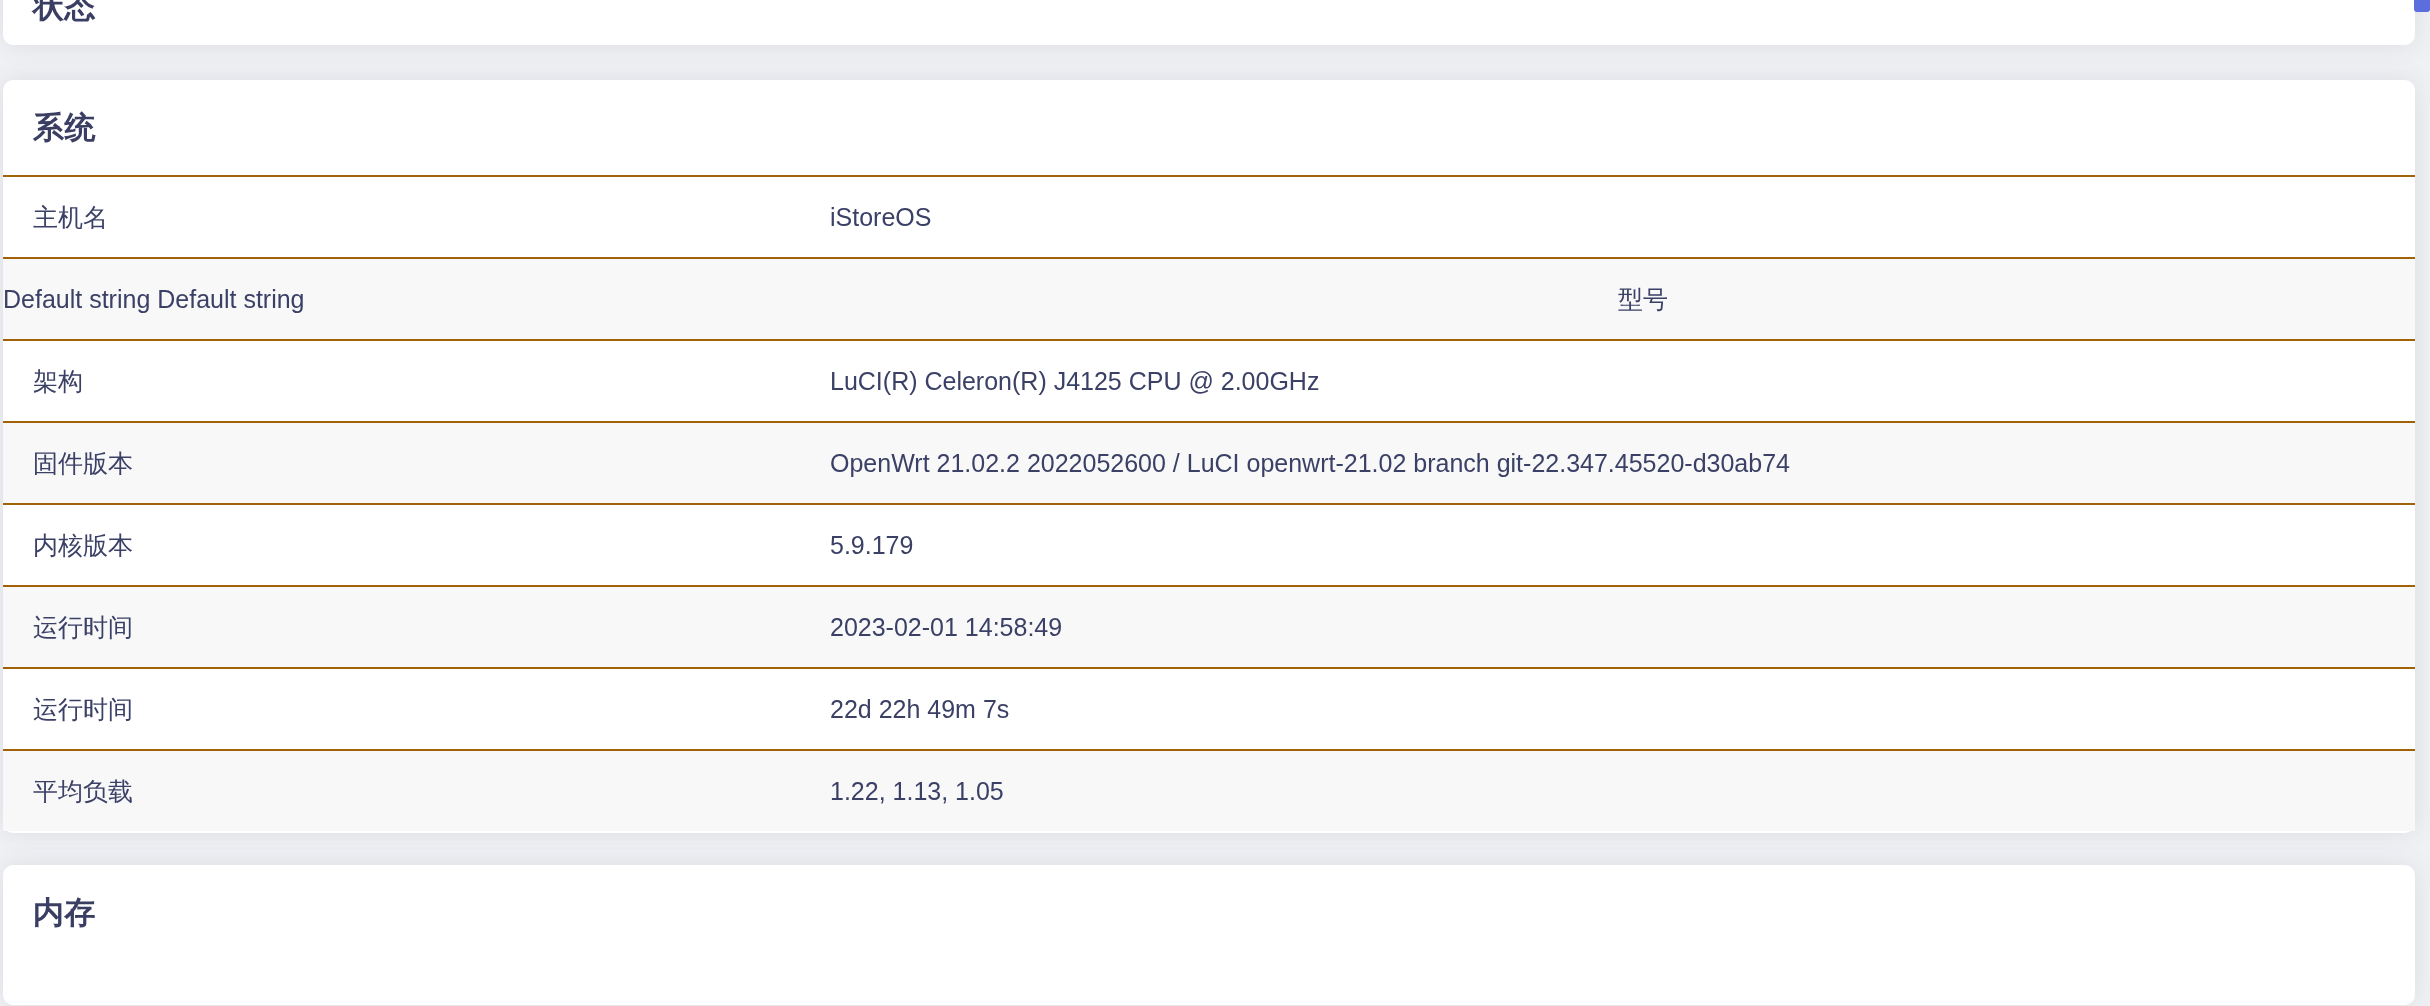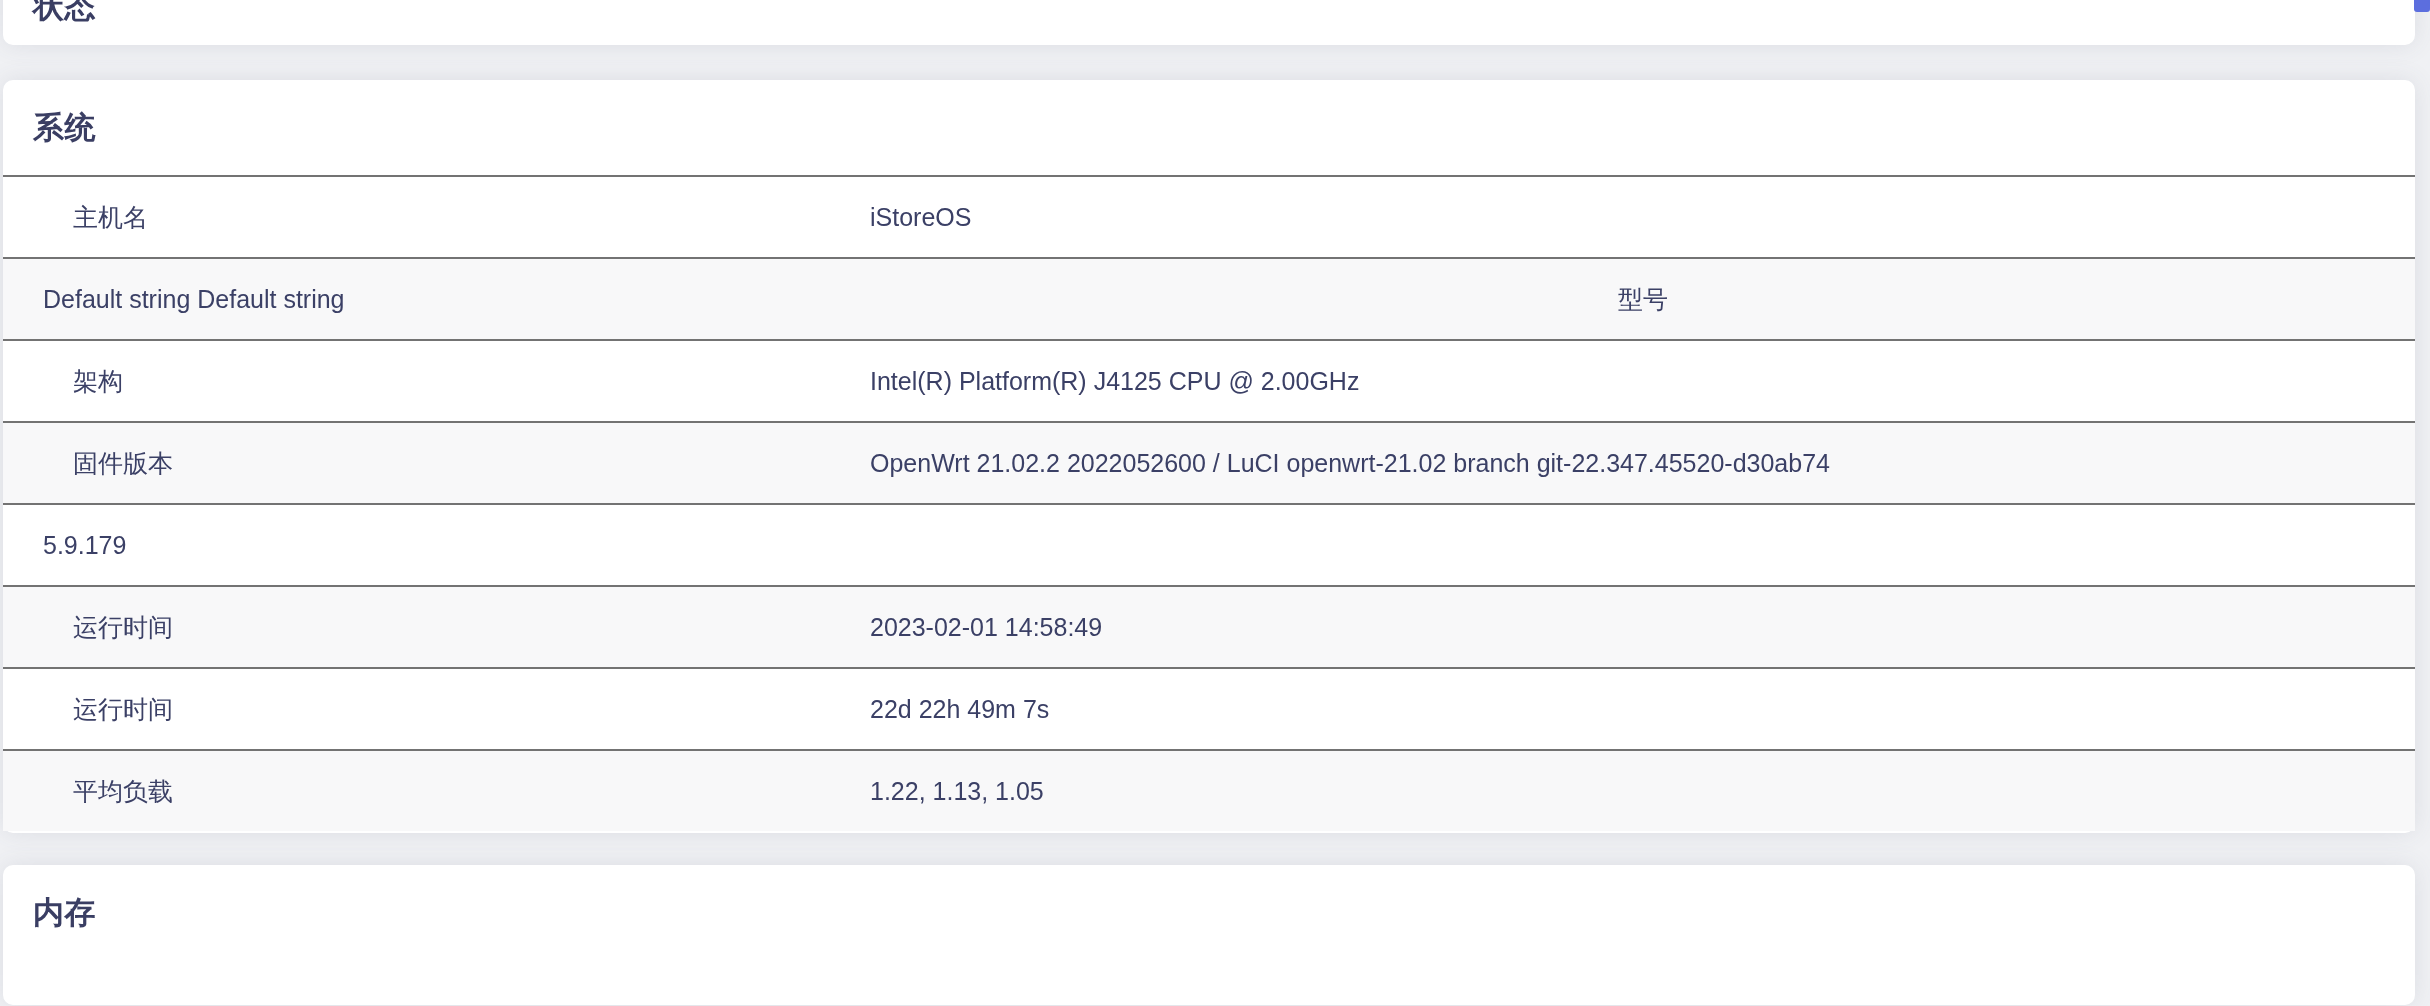--- a/index.html
+++ b/index.html
@@ -54,25 +54,24 @@
     height:77px;
   }
   .info-table{
     width:100%;
   }
   .row{
     display:flex;
     align-items:center;
     height:82px;
     box-sizing:border-box;
-    border-top:2px solid #737373;
+    border-top:2px solid #a16207;
     font-size:25px;
     color:#3b4066;
     background:#ffffff;
-    padding-left:40px;
   }
   .row:nth-child(even){
     background:#f8f8f9;
   }
   .cell{
     box-sizing:border-box;
     white-space:nowrap;
     overflow:hidden;
   }
   .cell.label{
@@ -110,27 +109,28 @@
         <div class="row">
           <div class="cell label">主机名</div>
           <div class="cell value">iStoreOS</div>
         </div>
         <div class="row">
           <div class="cell value">Default string Default string</div>
           <div class="cell label">型号</div>
         </div>
         <div class="row">
           <div class="cell label">架构</div>
-          <div class="cell value">Intel(R) Platform(R) J4125 CPU @ 2.00GHz</div>
+          <div class="cell value">LuCI(R) Celeron(R) J4125 CPU @ 2.00GHz</div>
         </div>
         <div class="row">
           <div class="cell label">固件版本</div>
           <div class="cell value">OpenWrt 21.02.2 2022052600 / LuCI openwrt-21.02 branch git-22.347.45520-d30ab74</div>
         </div>
         <div class="row">
+          <div class="cell label">内核版本</div>
           <div class="cell value">5.9.179</div>
         </div>
         <div class="row">
           <div class="cell label">运行时间</div>
           <div class="cell value">2023-02-01 14:58:49</div>
         </div>
         <div class="row">
           <div class="cell label">运行时间</div>
           <div class="cell value">22d 22h 49m 7s</div>
         </div>

